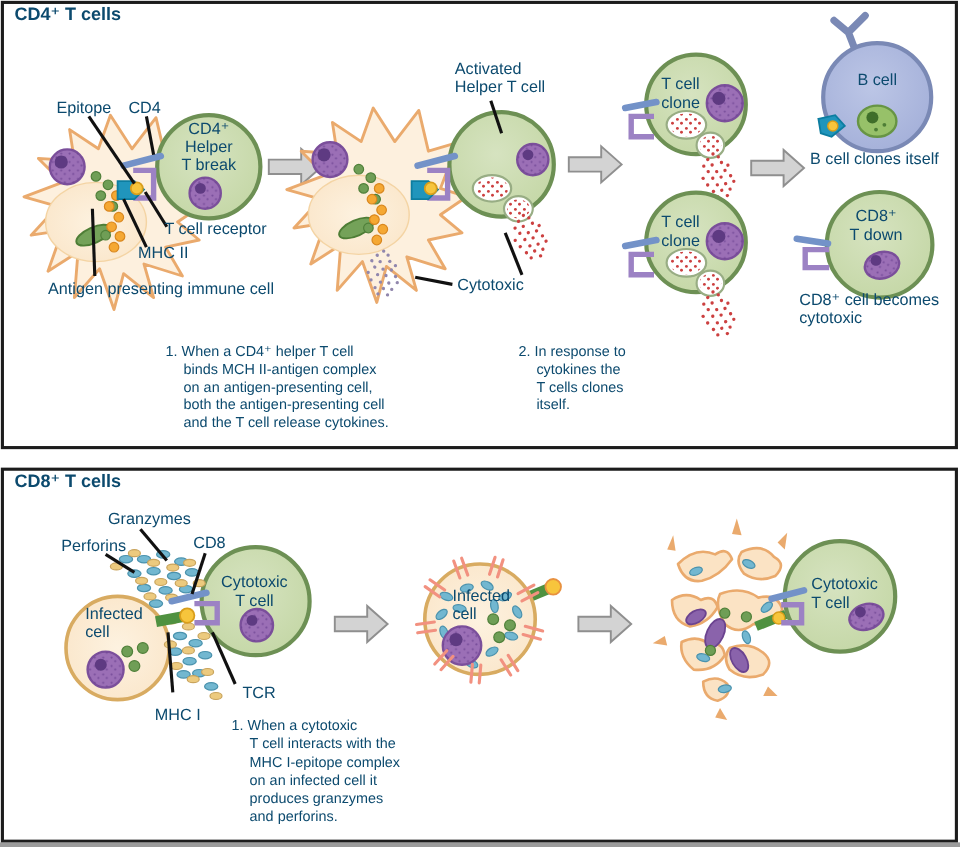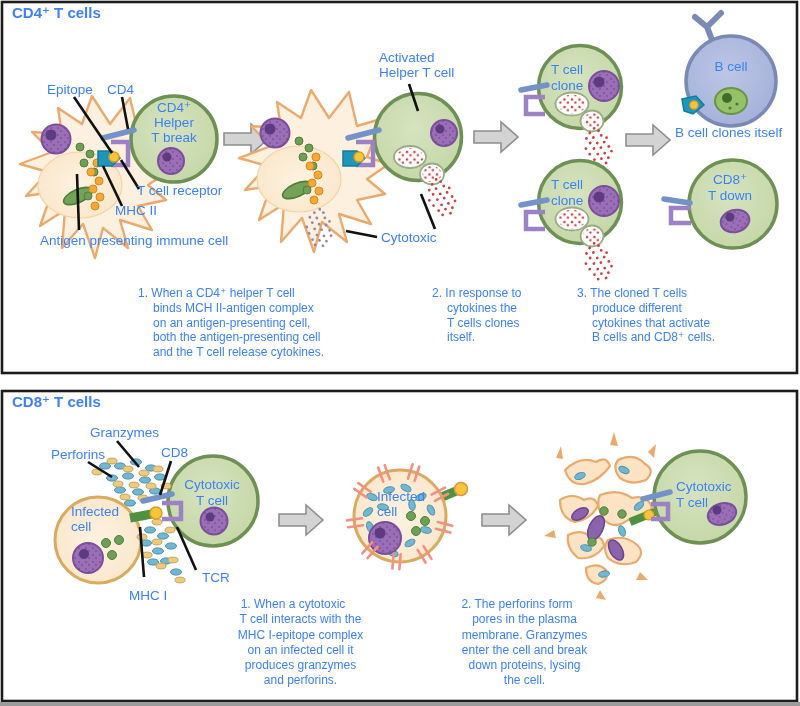--- a/index.html
+++ b/index.html
@@ -1,23 +1,23 @@
 <!DOCTYPE html>
 <html><head>
 <meta charset="utf-8">
 <style>
   html,body{margin:0;padding:0;background:#ffffff;}
   #stage{position:relative;width:800px;height:706px;background:#ffffff;overflow:hidden;
          font-family:"Liberation Sans","DejaVu Sans",sans-serif;color:#1c1c1c;}
   #art{position:absolute;left:0;top:0;}
-  .t{position:absolute;white-space:pre-line;font-size:13.5px;line-height:15px;color:#3b82f6;}
+  .t{position:absolute;white-space:pre-line;font-size:13.5px;line-height:15px;color:#0c4a6e;}
   .ttl{font-weight:bold;font-size:15px;}
   .ctr{text-align:center;}
   .cap{font-size:12px;line-height:14.8px;padding-left:15px;text-indent:-15px;}
-  .cap6{line-height:15.3px;text-align:center;}
+  .cap6{line-height:15.3px;}
   .small-lh{line-height:15.5px;}
   #bottom-strip{position:absolute;left:0;top:702px;width:800px;height:4px;background:#9b9b9b;}
 </style>
 </head>
 <body>
 
 <div id="stage">
 
 <svg id="art" width="800" height="706" viewBox="0 0 800 706" xmlns="http://www.w3.org/2000/svg" xmlns:xlink="http://www.w3.org/1999/xlink">
   <defs>
@@ -402,33 +402,31 @@
 Helper T cell</div>
 <div class="t" style="left:381px;top:230px;">Cytotoxic</div>
 <div class="t small-lh" style="left:551px;top:62px;">T cell
 clone</div>
 <div class="t small-lh" style="left:551px;top:177px;">T cell
 clone</div>
 <div class="t ctr" style="left:696px;top:59px;width:70px;">B cell</div>
 <div class="t" style="left:675px;top:125px;">B cell clones itself</div>
 <div class="t ctr small-lh" style="left:700px;top:172px;width:60px;">CD8⁺
 T down</div>
+<div class="t" style="left:666px;top:242px;">CD8⁺ cell becomes
+cytotoxic</div>
 <div class="t cap" style="left:138px;top:286px;width:245px;">1. When a CD4⁺ helper T cell
 binds MCH II-antigen complex
 on an antigen-presenting cell,
 both the antigen-presenting cell
 and the T cell release cytokines.</div>
 <div class="t cap" style="left:432px;top:286px;width:130px;">2. In response to
 cytokines the
 T cells clones
 itself.</div>
-<div class="t cap" style="left:577px;top:286px;width:185px;">3. The cloned T cells
-produce different
-cytokines that activate
-B cells and CD8⁺ cells.</div>
 
 <div class="t ttl" style="left:12px;top:394px;">CD8⁺ T cells</div>
 <div class="t" style="left:90px;top:425px;">Granzymes</div>
 <div class="t" style="left:51px;top:447px;">Perforins</div>
 <div class="t" style="left:161px;top:445px;">CD8</div>
 <div class="t ctr small-lh" style="left:176px;top:477px;width:72px;">Cytotoxic
 T cell</div>
 <div class="t" style="left:71px;top:504px;">Infected
 cell</div>
 <div class="t" style="left:129px;top:577px;margin-top:11px;">MHC I</div>
@@ -436,21 +434,15 @@
 <div class="t" style="left:377px;top:489px;">Infected
 cell</div>
 <div class="t small-lh" style="left:676px;top:479px;">Cytotoxic
 T cell</div>
 <div class="t cap cap6" style="left:193px;top:597px;width:185px;">1. When a cytotoxic
 T cell interacts with the
 MHC I-epitope complex
 on an infected cell it
 produces granzymes
 and perforins.</div>
-<div class="t cap cap6" style="left:412px;top:597px;width:195px;">2. The perforins form
-pores in the plasma
-membrane. Granzymes
-enter the cell and break
-down proteins, lysing
-the cell.</div>
 
 <div id="bottom-strip"></div>
 </div>
 
 </body></html>

